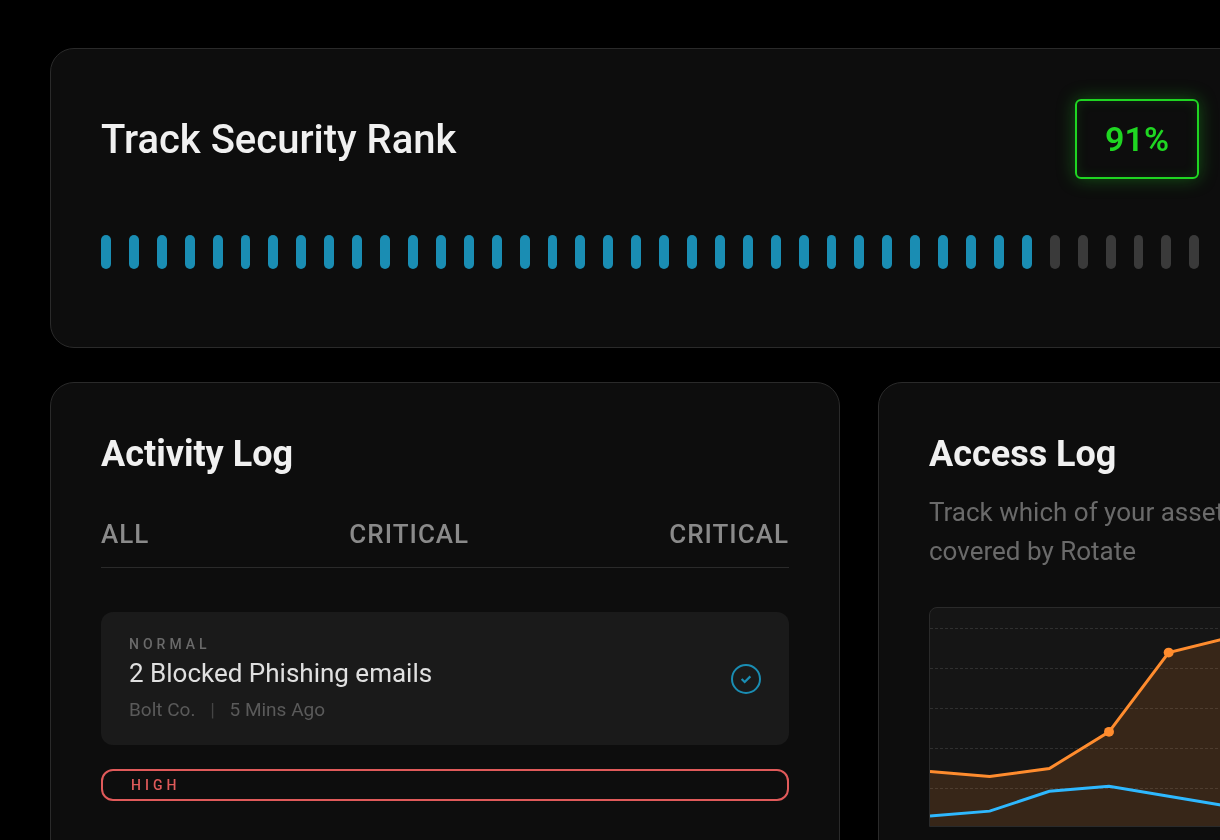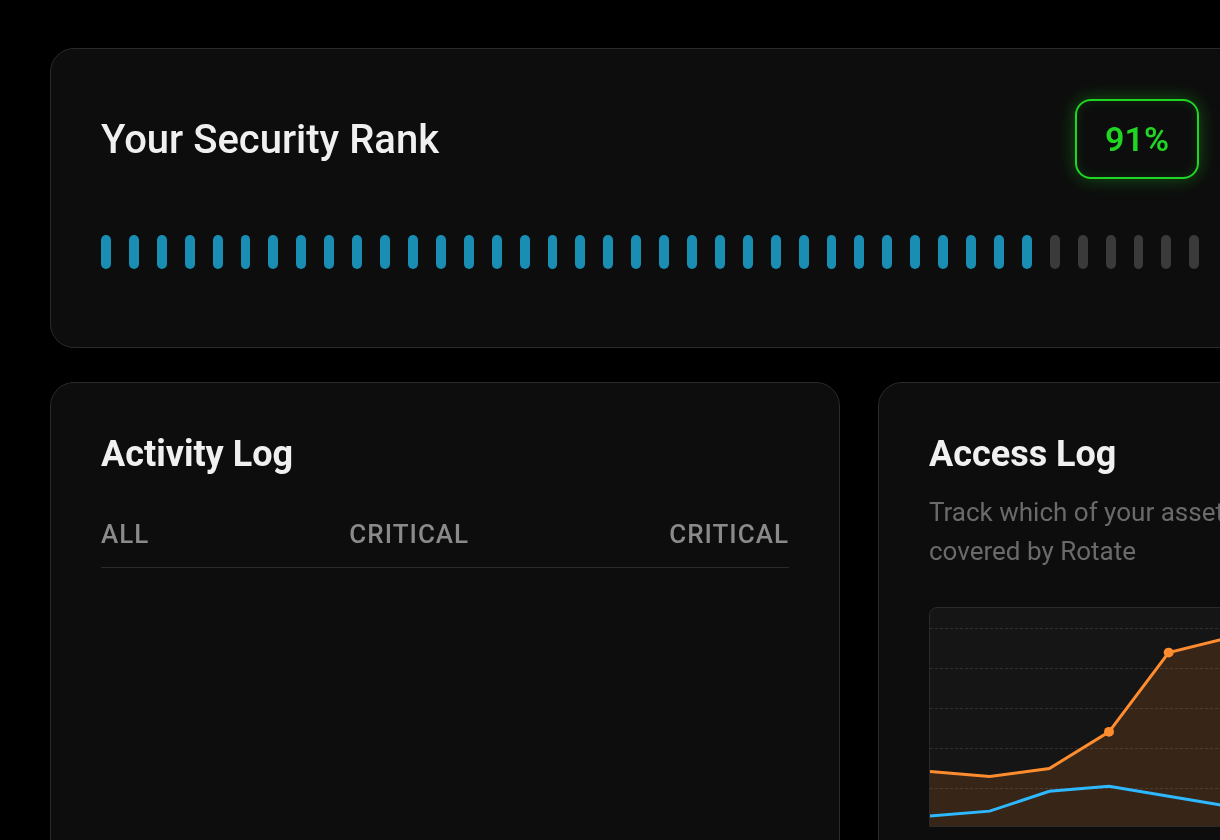--- a/index.html
+++ b/index.html
@@ -33,21 +33,21 @@
       justify-content: space-between;
       align-items: center;
     }
     .rank-title {
       font-size: 40px;
       font-weight: 500;
       color: #f0f0f0;
     }
     .rank-badge {
       border: 2px solid #1fd622;
-      border-radius: 16px;
+      border-radius: 6px;
       padding: 18px 28px;
       font-size: 34px;
       font-weight: 600;
       color: #1fd622;
       box-shadow: 0 0 18px rgba(31,214,34,0.35), inset 0 0 12px rgba(31,214,34,0.15);
     }
     .progress-bar {
       display: flex;
       gap: 18px;
       margin-top: 56px;
@@ -189,21 +189,21 @@
       top: 0;
       width: 100%;
       height: 100%;
     }
   </style>
 </head>
 <body>
 
 <div class="card rank-card">
   <div class="rank-header">
-    <div class="rank-title">Your Security Rank</div>
+    <div class="rank-title">Track Security Rank</div>
     <div class="rank-badge">91%</div>
   </div>
   <div class="progress-bar" id="progress-bar">
       <div class="tick filled"></div>
       <div class="tick filled"></div>
       <div class="tick filled"></div>
       <div class="tick filled"></div>
       <div class="tick filled"></div>
       <div class="tick filled"></div>
       <div class="tick filled"></div>
@@ -242,20 +242,43 @@
       <div class="tick"></div>
     </div>
 </div>
 
 <div class="card activity-card">
   <div class="card-title">Activity Log</div>
   <div class="tabs">
     <div class="tab">ALL</div>
     <div class="tab">CRITICAL</div>
     <div class="tab">CRITICAL</div>
+  </div>
+  <div class="activity-list">
+    <div class="activity-item">
+      <div class="activity-left">
+        <div class="severity-label">NORMAL</div>
+        <div class="activity-desc">2 Blocked Phishing emails</div>
+        <div class="activity-meta">
+          <span>Bolt Co.</span>
+          <span class="meta-divider">|</span>
+          <span>5 Mins Ago</span>
+        </div>
+      </div>
+      <div class="check-icon">
+        <svg viewBox="0 0 16 16">
+            <path d="M3 8 L6.5 11.5 L13 5"></path>
+          </svg>
+      </div>
+    </div>
+    <div class="activity-item critical">
+      <div class="activity-left">
+        <div class="severity-label high">HIGH</div>
+      </div>
+    </div>
   </div>
 </div>
 
 <div class="card access-card">
   <div class="card-title">Access Log</div>
   <div class="access-subtitle">Track which of your assets are covered by Rotate</div>
   <div class="chart-area">
     <div class="chart-grid-line" style="top:20px"></div>
     <div class="chart-grid-line" style="top:60px"></div>
     <div class="chart-grid-line" style="top:100px"></div>

